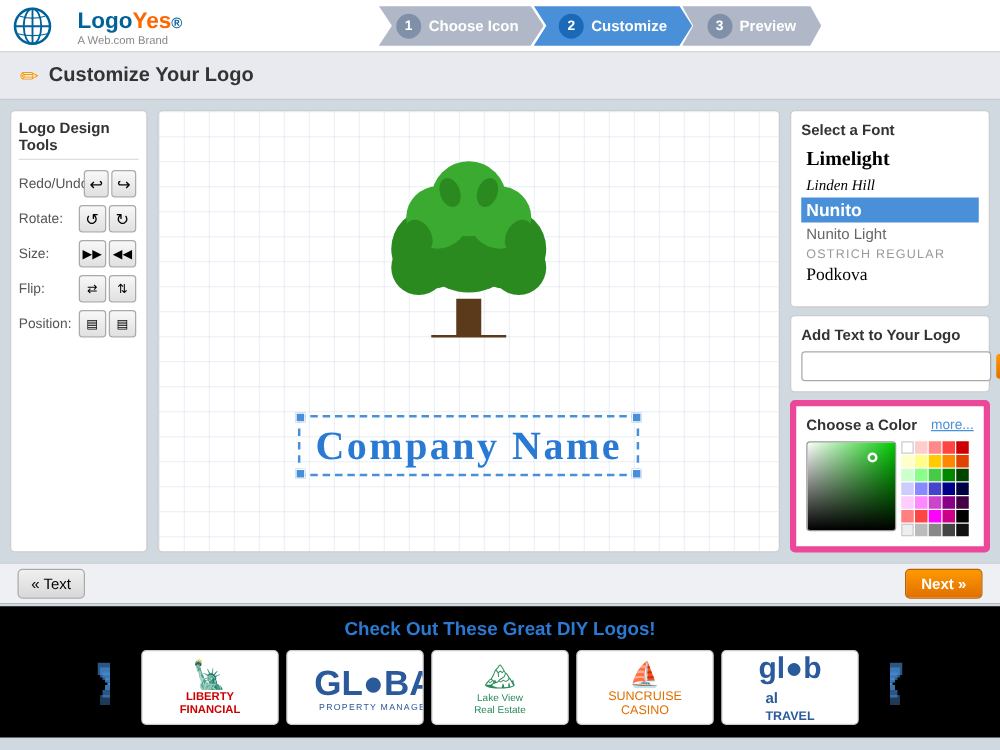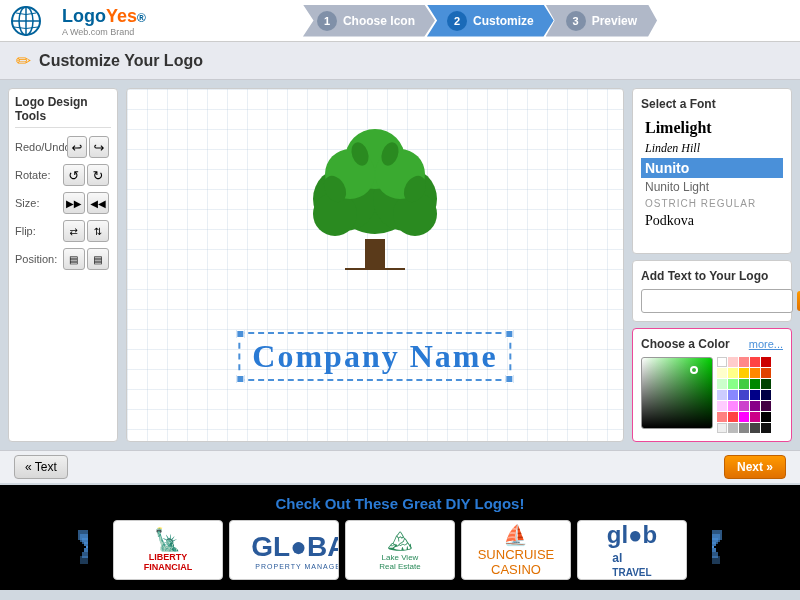--- a/index.html
+++ b/index.html
@@ -69,21 +69,21 @@
     #add-text-btn { background: linear-gradient(#f90, #e07000); color: #fff; border: none; border-radius: 3px; padding: 4px 8px; font-size: 11px; font-weight: bold; cursor: pointer; white-space: nowrap; }
     #font-box { background: #fff; border: 1px solid #ccc; border-radius: 4px; padding: 8px; flex: 1; overflow: hidden; }
     #font-title { font-weight: bold; font-size: 12px; color: #333; margin-bottom: 6px; }
     .font-item { padding: 2px 4px; cursor: pointer; font-size: 12px; }
     .font-item.selected { background: #4a90d9; color: #fff; }
     #font-limelight { font-family: serif; font-size: 16px; font-weight: bold; }
     #font-linden { font-family: serif; font-style: italic; font-size: 12px; }
     #font-podkova { font-family: serif; font-size: 14px; }
 
     
-    #color-box { background: #fff; border: 1px solid #ec4899; border-radius: 4px; padding: 8px; }
+    #color-box { background: #fff; border: 5px solid #ec4899; border-radius: 4px; padding: 8px; }
     #color-header { display: flex; align-items: center; justify-content: space-between; margin-bottom: 6px; }
     #color-title { font-weight: bold; font-size: 12px; color: #333; }
     #more-link { color: #4a90d9; font-size: 11px; cursor: pointer; text-decoration: underline; }
     #color-picker-area { display: flex; gap: 4px; }
     #gradient-box {
       width: 72px; height: 72px; border: 1px solid #999; border-radius: 3px; position: relative;
       background: linear-gradient(to right, #fff, #00cc00);
       overflow: hidden;
     }
     #gradient-dark { position: absolute; inset: 0; background: linear-gradient(to bottom, transparent, #000); }
@@ -114,21 +114,21 @@
     .global-logo { display: flex; flex-direction: column; align-items: flex-end; margin-left: 48px; }
     .global-g { font-size: 28px; font-weight: bold; color: #2a5a9a; }
     .global-text { font-size: 7px; color: #2a5a9a; text-transform: uppercase; letter-spacing: 1px; }
     
     .lakeview-logo { display: flex; flex-direction: column; align-items: center; }
     .lakeview-icon { font-size: 20px; color: #2a8a5a; }
     .lakeview-text { font-size: 8px; color: #2a8a5a; text-align: center; }
     
     .suncruise-logo { display: flex; flex-direction: column; align-items: center; }
     .suncruise-icon { font-size: 20px; color: #e07000; }
-    .suncruise-text { font-size: 13px; color: #e07000; text-align: center; }
+    .suncruise-text { font-size: 10px; color: #e07000; text-align: center; }
     
     .global2-logo { display: flex; align-items: center; gap: 2px; flex-direction: column; }
   </style>
 </head>
 <body>
 
 <div id="header">
   <div id="logo-area">
     <svg id="logo-globe" viewBox="0 0 32 32" xmlns="http://www.w3.org/2000/svg">
       <circle cx="16" cy="16" r="14" fill="none" stroke="#00629B" stroke-width="2"></circle>

